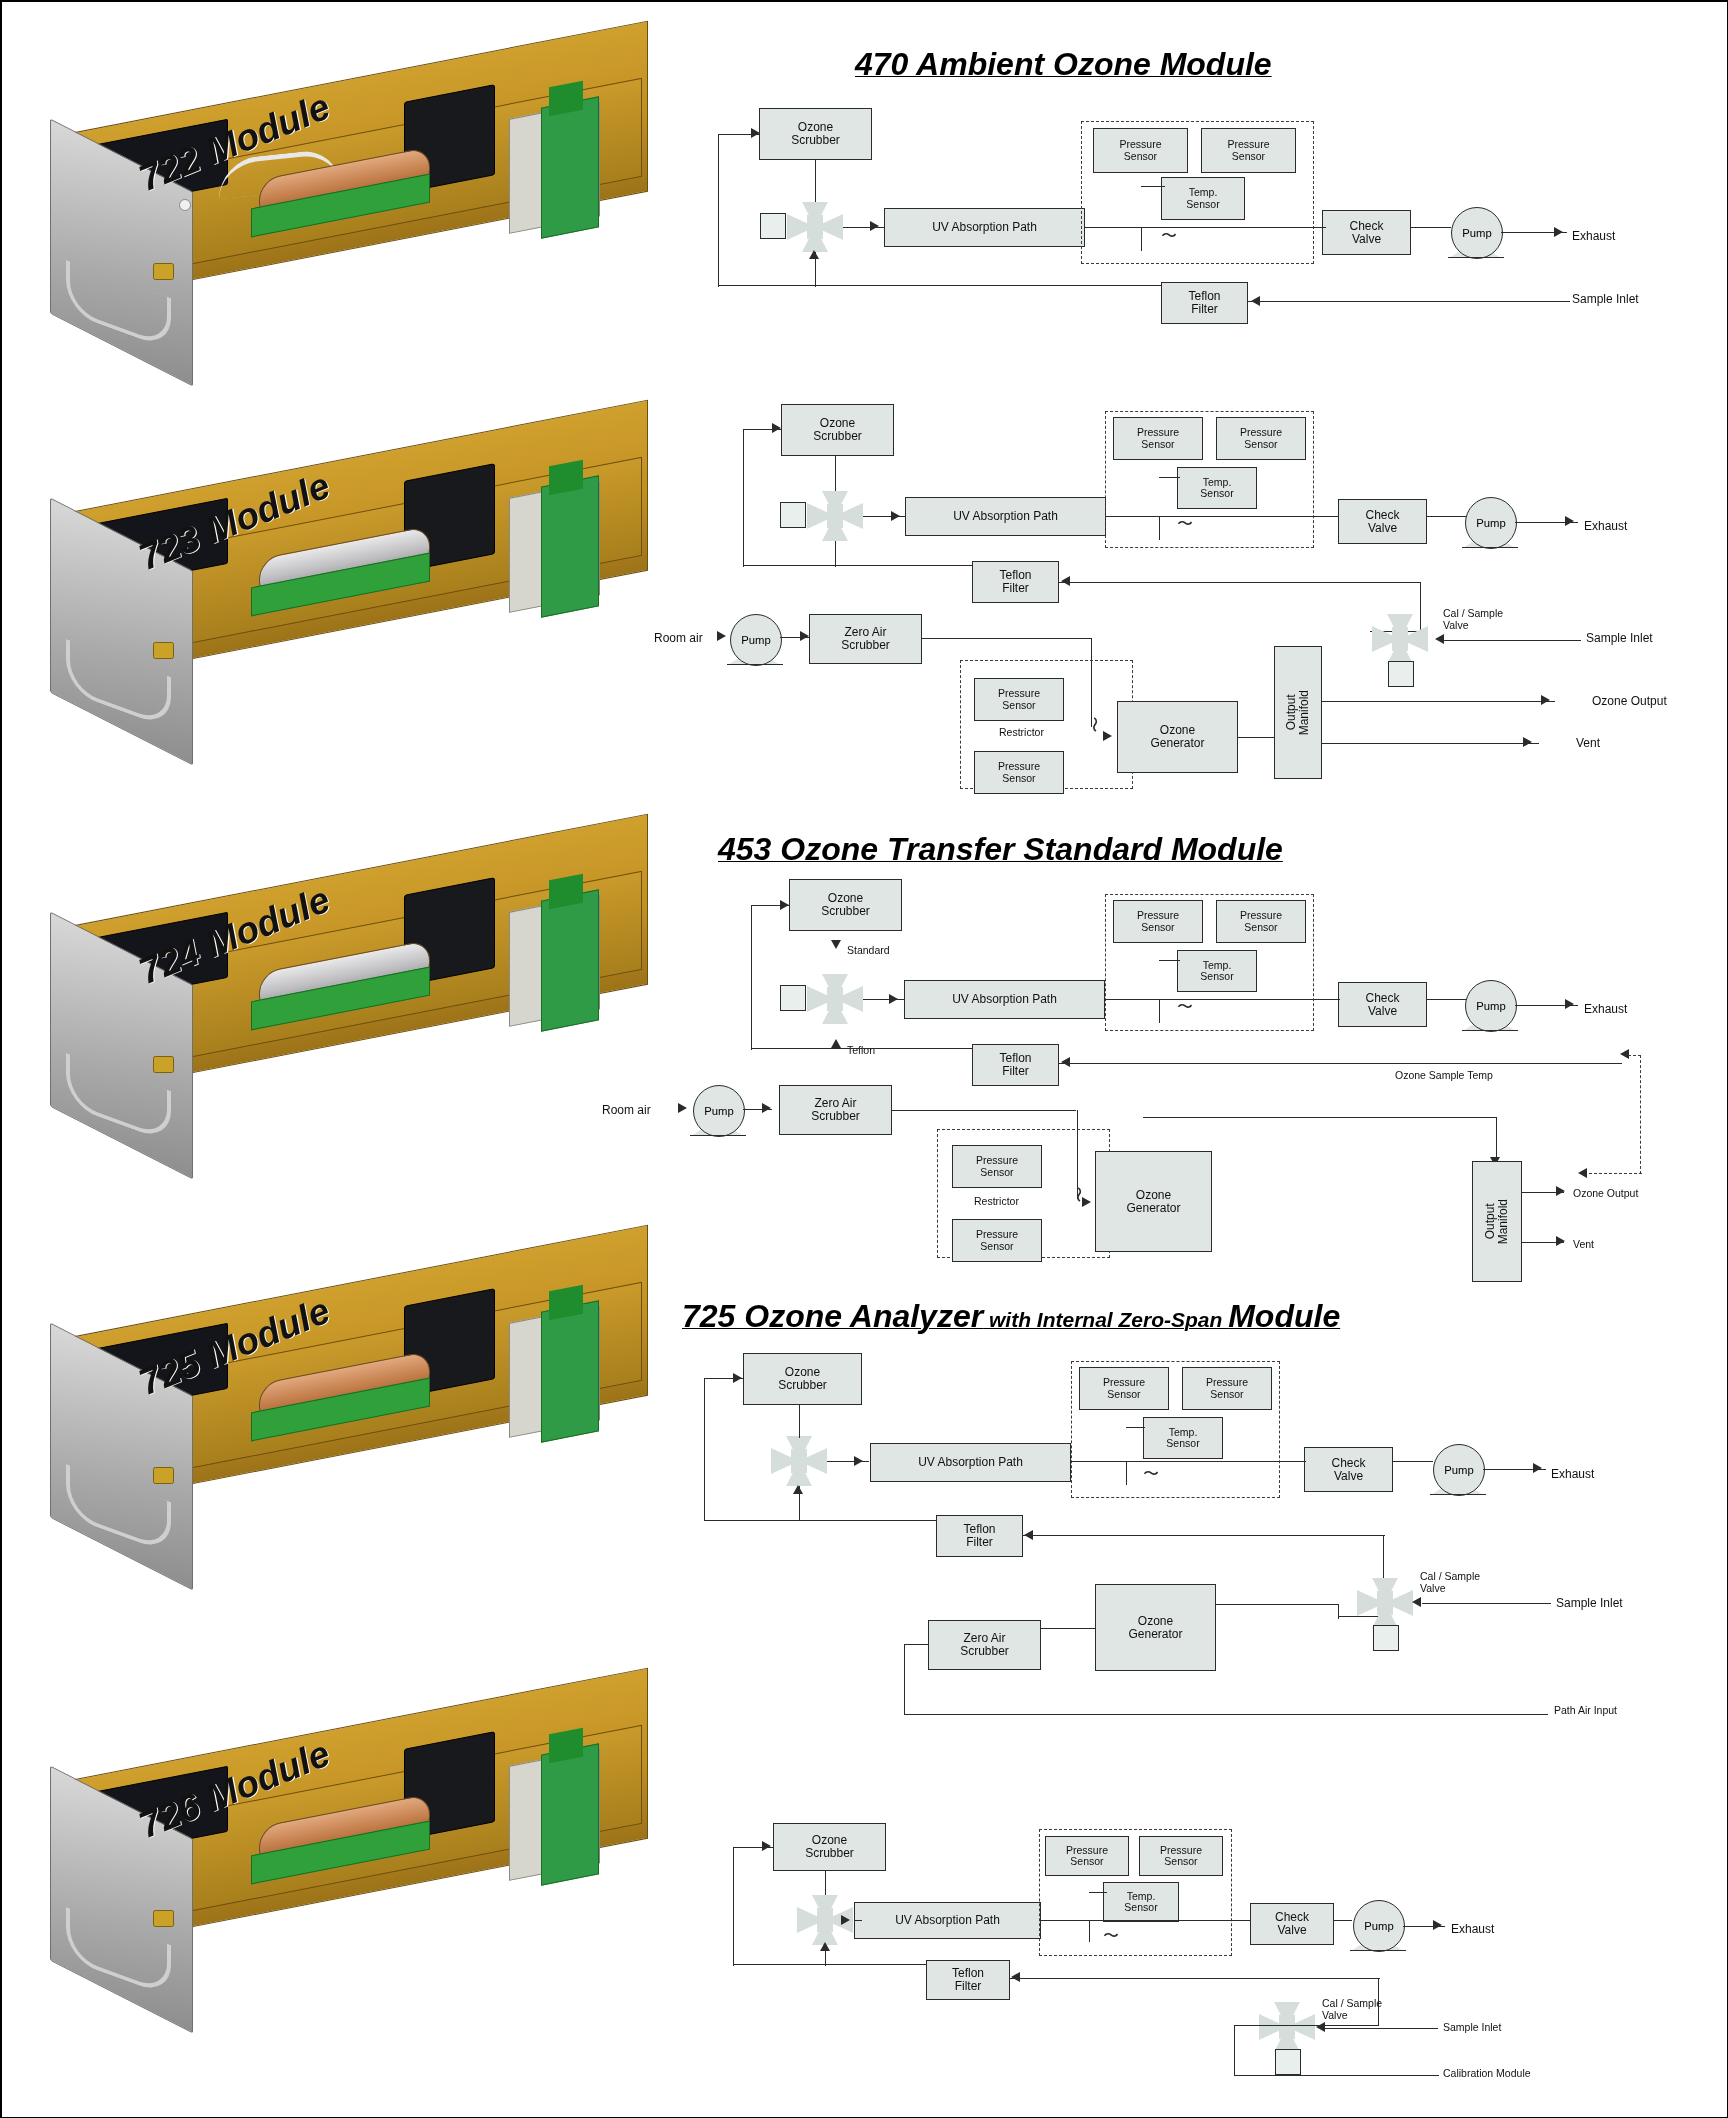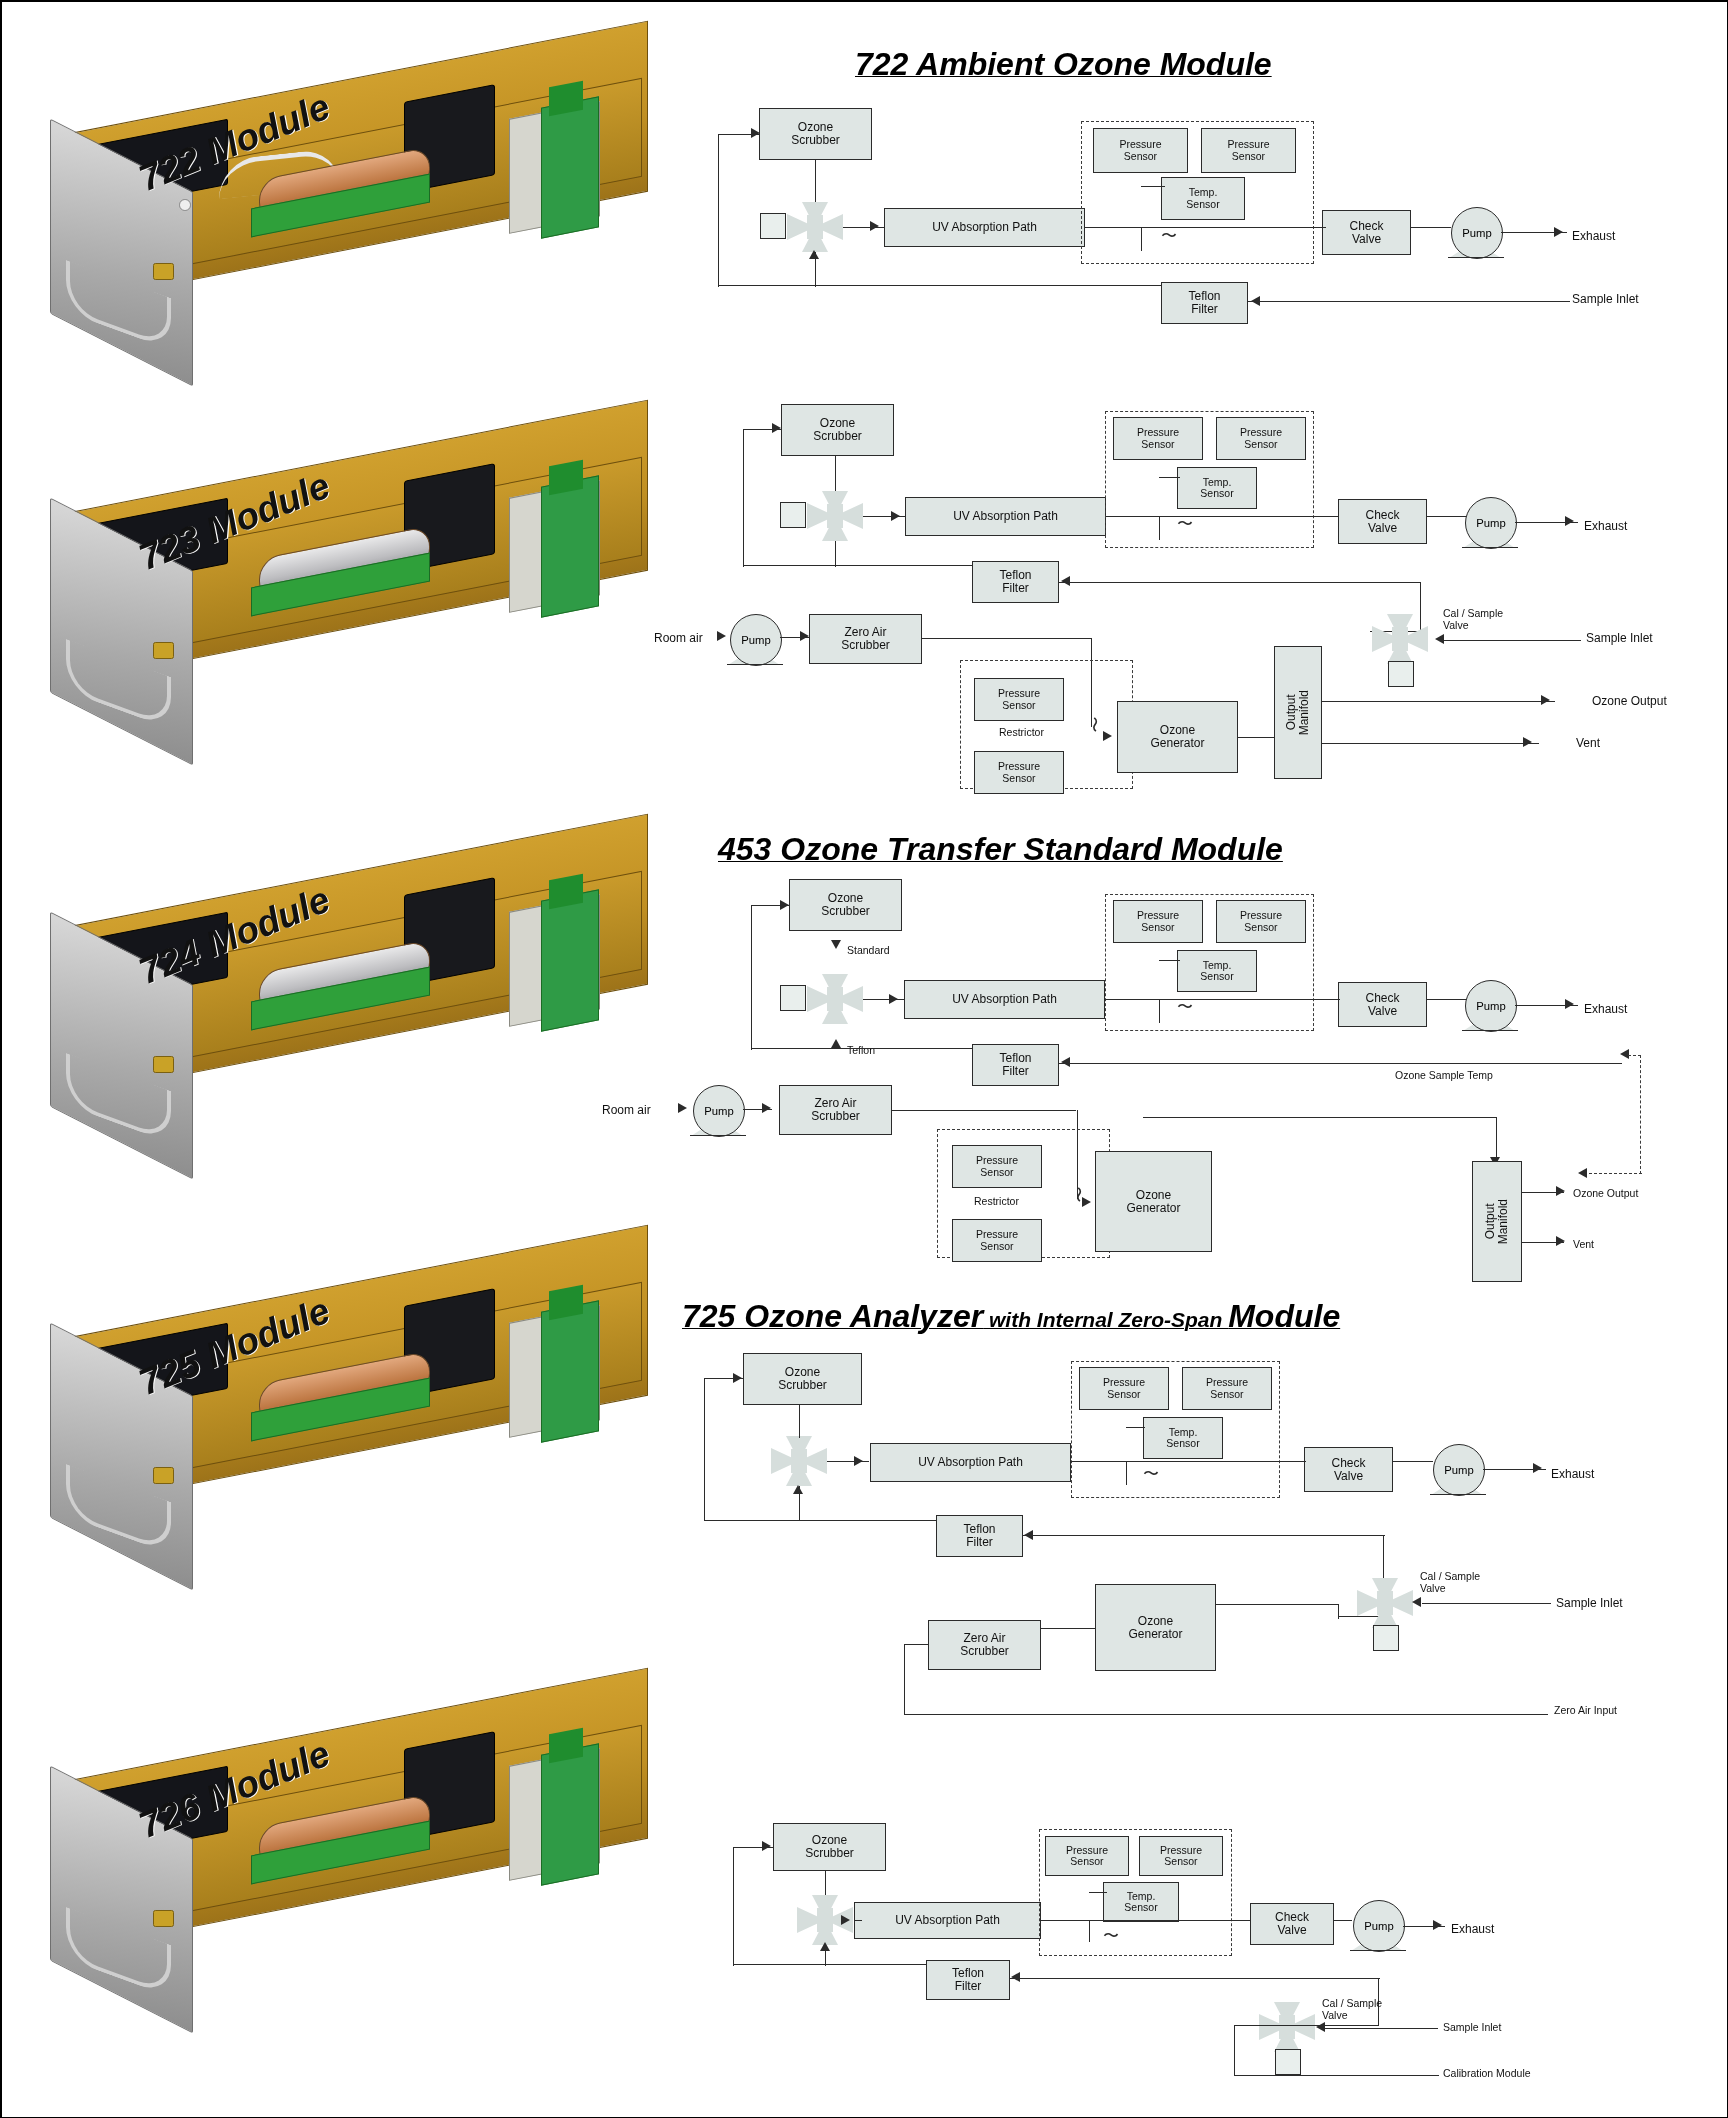--- a/index.html
+++ b/index.html
@@ -90,21 +90,21 @@
     <div class="greenpcb2"></div>
     <div class="greentab"></div>
     <div class="faceplate"></div>
     <div class="handle"></div>
     <div class="conn" style="left:95px;top:185px;"></div>
     <div class="screw" style="left:121px;top:121px;"></div>
     <div class="label" style="left:76px;top:44px;font-size:37px;">722 Module</div>
   </div>
 
   <div class="title" style="left:853px;top:44px;">
-    <span class="big">722 Ambient Ozone Module</span>
+    <span class="big">470 Ambient Ozone Module</span>
   </div>
 
   <div>
     <div class="box" style="left:757px;top:106px;width:113px;height:52px;white-space:pre-line;">Ozone
 Scrubber</div>
     <div class="box" style="left:882px;top:206px;width:201px;height:39px;">UV Absorption Path</div>
 
     <div class="dash" style="left:1079px;top:119px;width:233px;height:143px;"></div>
     <div class="box sm" style="left:1091px;top:126px;width:95px;height:45px;white-space:pre-line;">Pressure
 Sensor</div>
@@ -469,21 +469,21 @@
     <div class="box" style="left:926px;top:1618px;width:113px;height:50px;white-space:pre-line;">Zero Air
 Scrubber</div>
     <div class="box" style="left:1093px;top:1582px;width:121px;height:87px;white-space:pre-line;">Ozone
 Generator</div>
     <div class="line hline" style="left:1038px;top:1626px;width:55px;"></div>
     <div class="line hline" style="left:1214px;top:1602px;width:122px;"></div>
     <div class="line vline" style="left:1336px;top:1602px;height:14.5px;"></div>
     <div class="line vline" style="left:902px;top:1642px;height:71px;"></div>
     <div class="line hline" style="left:902px;top:1642px;width:24px;"></div>
     <div class="line hline" style="left:902px;top:1712px;width:644px;"></div>
-    <div class="txt sm" style="left:1552px;top:1702px;">Zero Air Input</div>
+    <div class="txt sm" style="left:1552px;top:1702px;">Path Air Input</div>
 
     <div class="valve" style="left:1355px;top:1576px;">
       <div class="tri t-l"></div>
         <div class="tri t-r"></div>
         <div class="tri t-t"></div>
         <div class="tri t-b"></div>
         <div class="body"></div>
       <div class="sq below"></div>
     </div>
     <div class="txt sm" style="left:1418px;top:1568px;white-space:pre-line;">Cal / Sample

